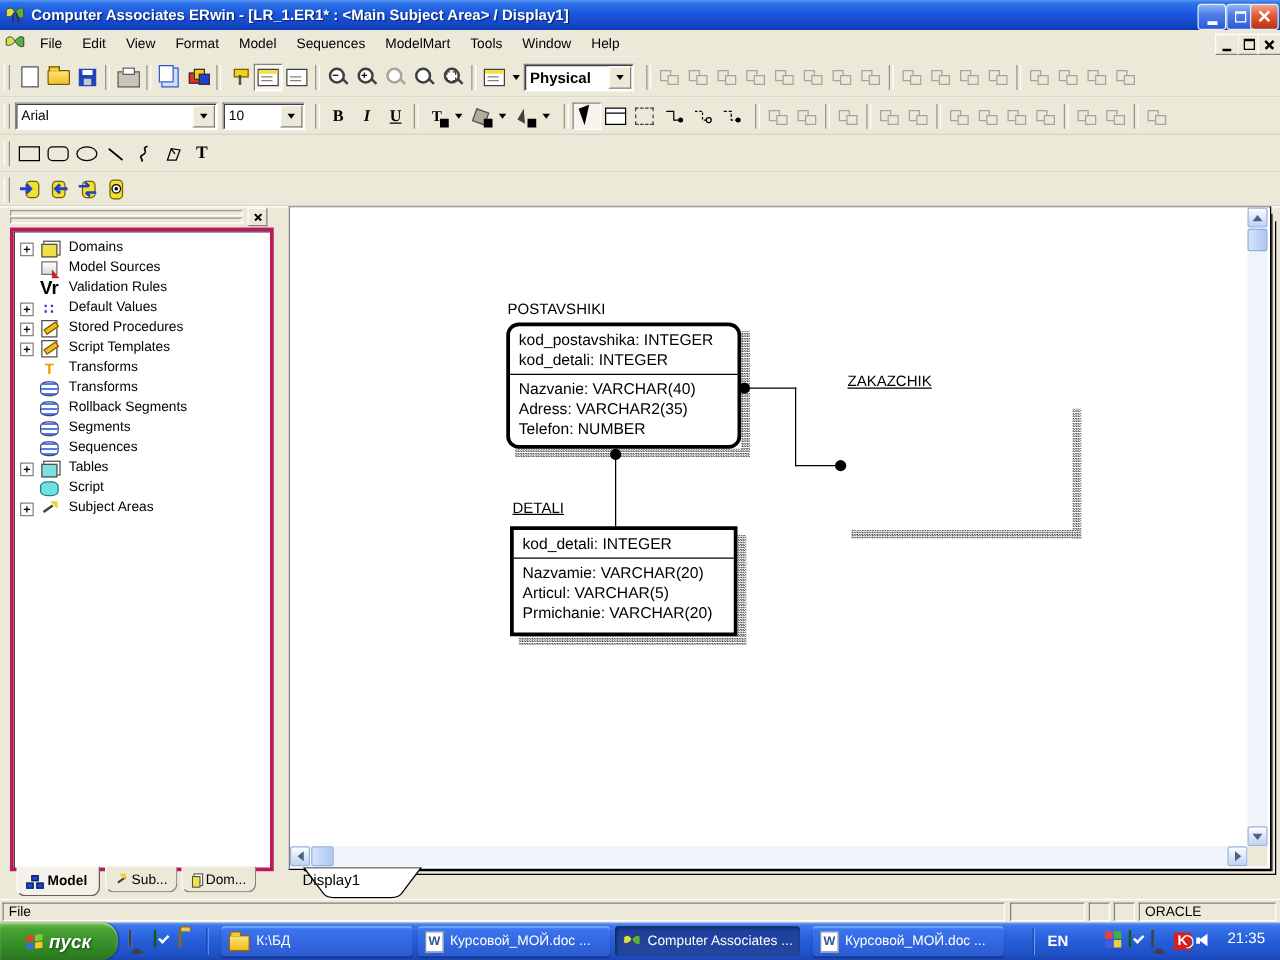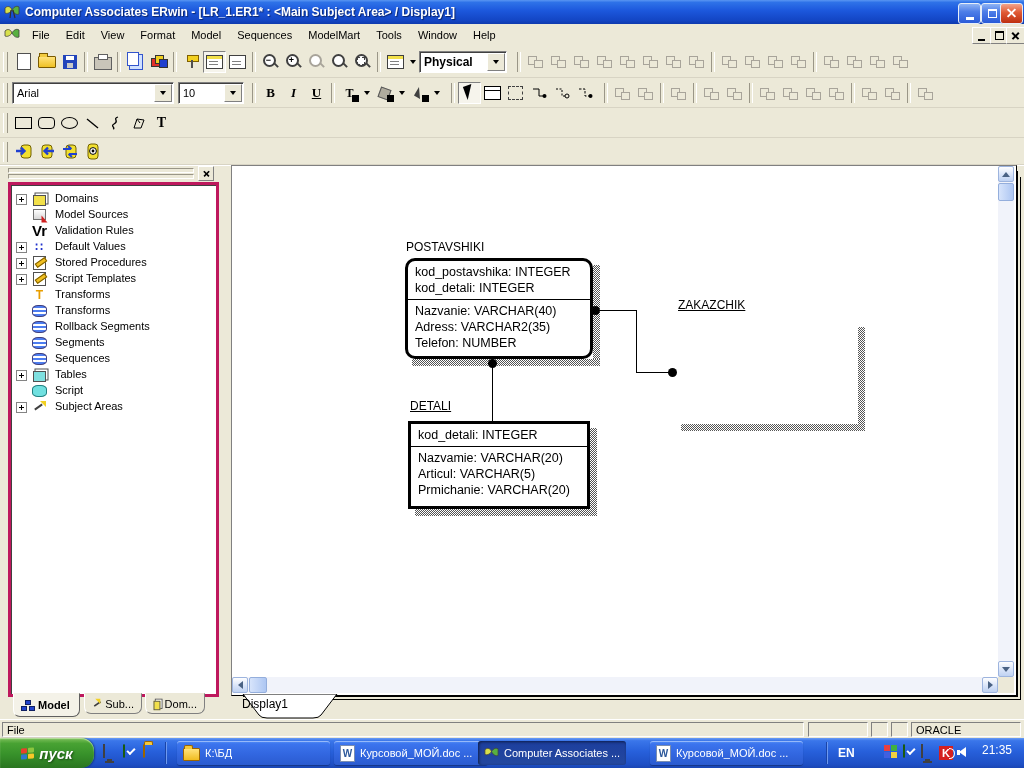--- a/index.html
+++ b/index.html
@@ -668,21 +668,21 @@
     <span class="qsep" style="left:165px"></span>
 
     <div class="task" style="left:177px;width:153px">
       <span class="folder"></span>
       <span>К:\БД</span>
     </div>
     <div class="task" style="left:334px;width:154px">
       <span class="wordic">W</span>
       <span>Курсовой_МОЙ.doc ...</span>
     </div>
-    <div class="task active" style="left:478px;width:148px">
+    <div class="task active" style="left:492px;width:148px">
       <svg width="15" height="15" viewBox="0 0 16 16" style="flex:none">
           <path d="M1,4 C4,1 7,3 8,6 C6,9 3,10 1,9 Z" fill="#D8E04A" stroke="#404040" stroke-width="0.8"></path>
           <path d="M15,3 C12,1 9,4 8,6 C10,10 13,11 15,10 Z" fill="#58B040" stroke="#404040" stroke-width="0.8"></path>
         </svg>
       <span>Computer Associates ...</span>
     </div>
     <div class="task" style="left:650px;width:153px">
       <span class="wordic">W</span>
       <span>Курсовой_МОЙ.doc ...</span>
     </div>

